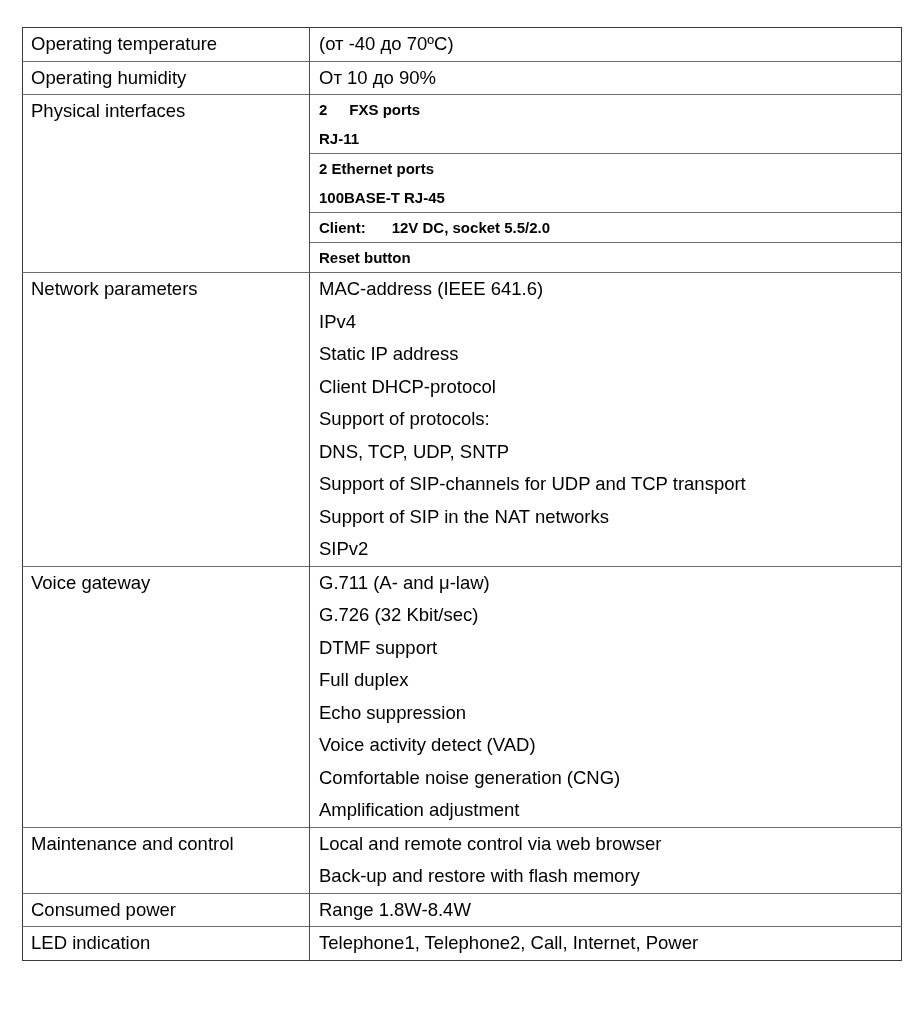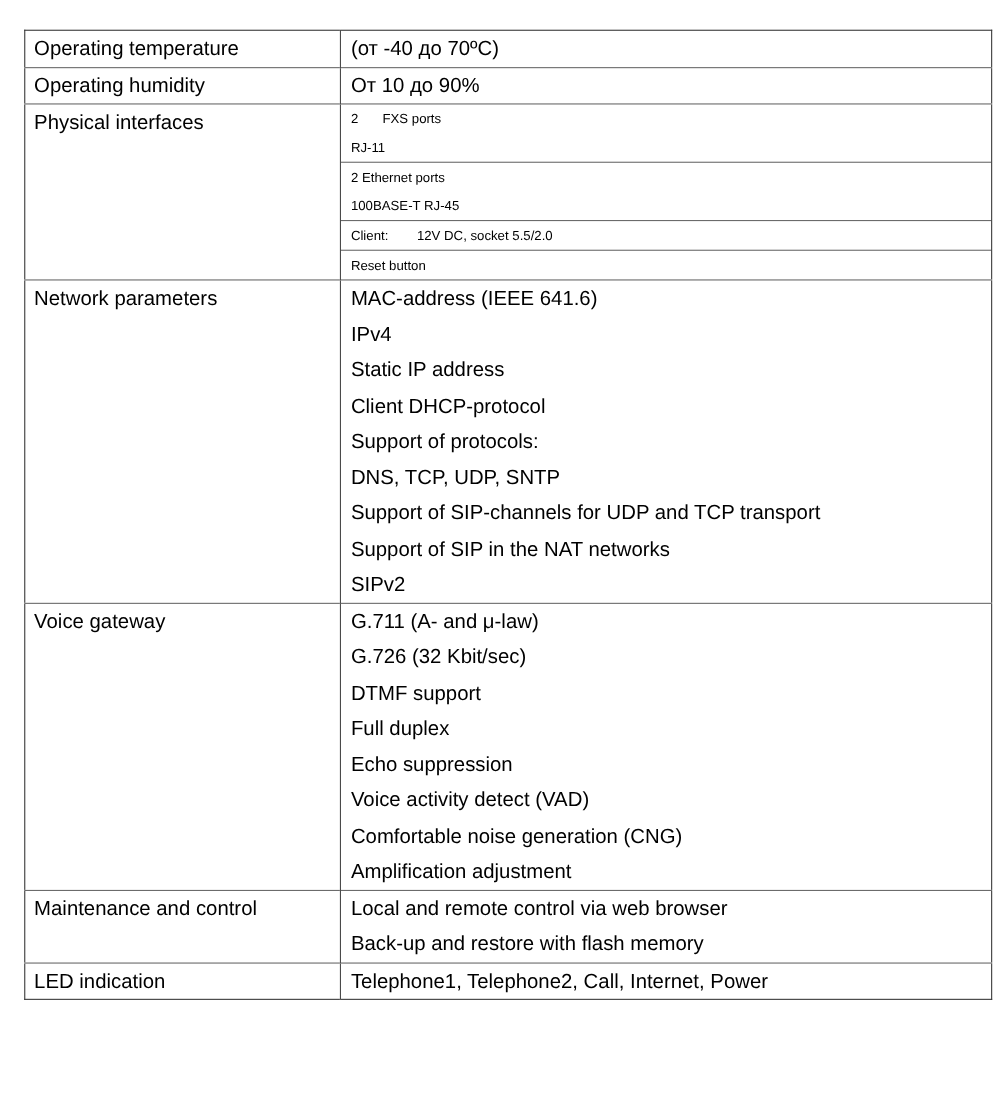--- a/index.html
+++ b/index.html
@@ -68,23 +68,24 @@
   }
 
   
   table.sublist {
     width: 100%;
     border-collapse: collapse;
     table-layout: fixed;
   }
   table.sublist td.subcell {
     padding: 7px 6px 7px 9px;
-    font-size: 12px;
+    font-size: 15px;
     line-height: 1.0;
     vertical-align: top;
+    font-weight: bold;
   }
   table.sublist tr.sub-sep > td.subcell {
     border-top: 1.3px solid #6b6b6b;
   }
 
   
   td.value.has-sublist { padding: 0; }
 
   
   .line { display: block; padding-bottom: 14px; }
@@ -180,20 +181,26 @@
 
 
   <tr class="row-sep">
     <td class="label">Maintenance and control</td>
     <td class="value">
       <span class="line">Local and remote control via web browser</span>
       <span class="line">Back-up and restore with flash memory</span>
     </td>
   </tr>
 
+  <tr class="row-sep">
+    <td class="label">Consumed power</td>
+    <td class="value">
+      <span class="line">Range 1.8W-8.4W</span>
+    </td>
+  </tr>
 
   <tr class="row-sep">
     <td class="label">LED indication</td>
     <td class="value">
       <span class="line">Telephone1, Telephone2, Call, Internet, Power</span>
     </td>
   </tr>
 </tbody>
   </table>
 

